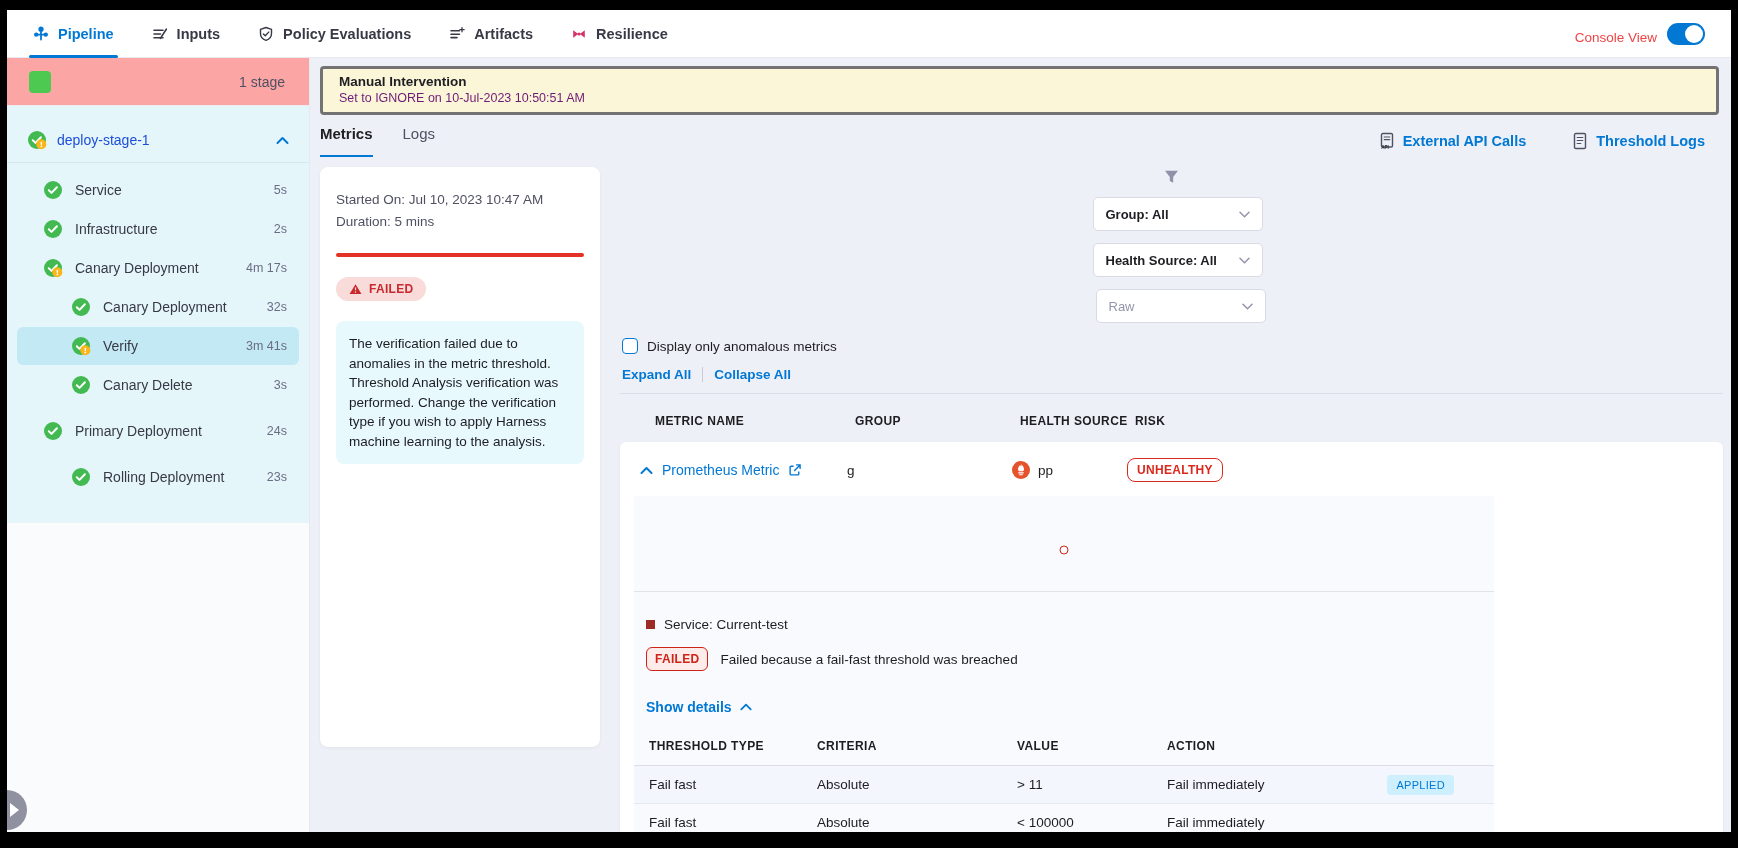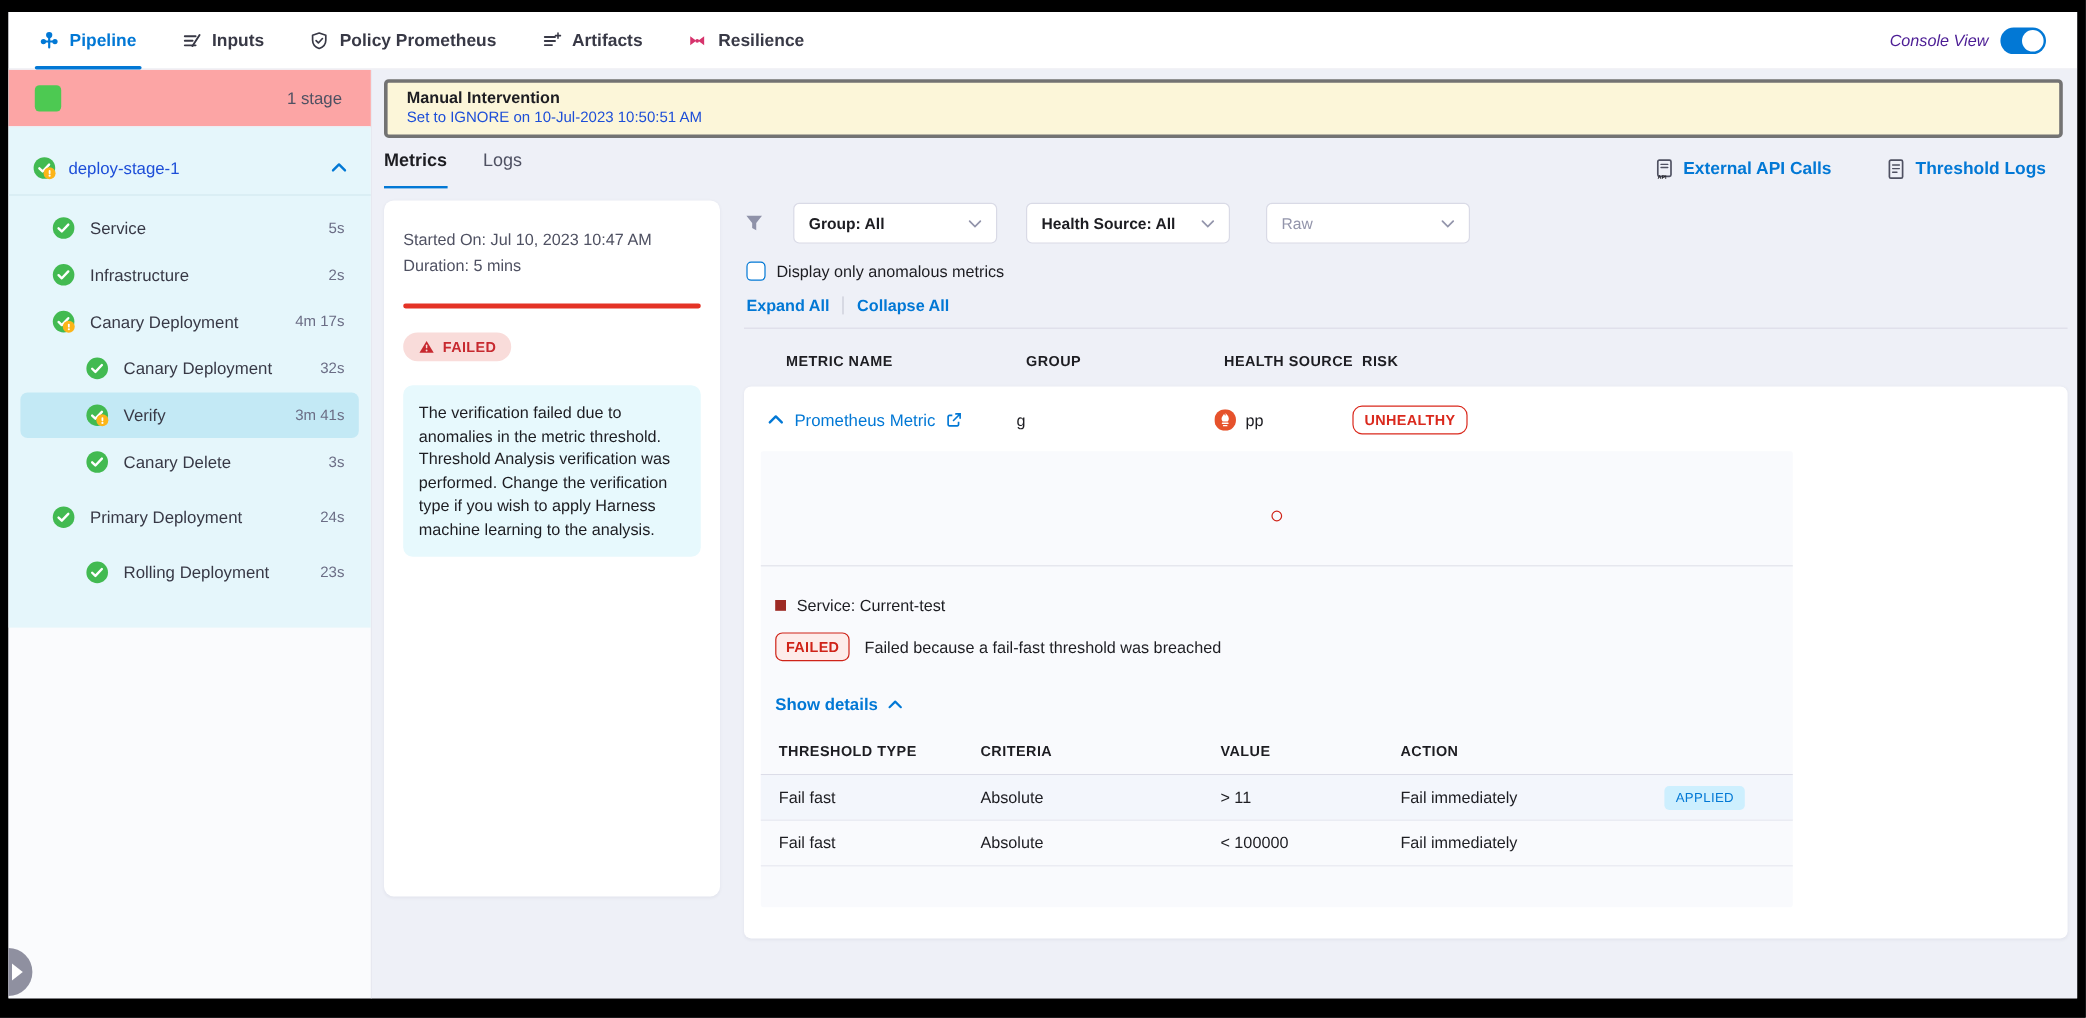--- a/index.html
+++ b/index.html
@@ -6,21 +6,21 @@
   html,body { background:#000; }
   body { font-family:"Liberation Sans", sans-serif; }
   .frame { position:relative; width:1738px; height:848px; background:#000; overflow:hidden; }
   .app { position:absolute; left:7px; top:10px; right:7px; bottom:16px; background:#eef0f7; overflow:hidden; }
 
   
   .topnav { height:48px; background:#fff; display:flex; align-items:center; padding:0 26px; border-bottom:1px solid #e9eaf1; position:relative; z-index:5; }
   .nav-tab { display:flex; align-items:center; gap:9px; margin-right:38px; font-size:14.5px; font-weight:600; color:#383946; position:relative; cursor:pointer; height:48px; }
   .nav-tab.active { color:#0278d5; }
   .nav-tab.active::after { content:""; position:absolute; left:-4px; right:-4px; bottom:0; height:2.5px; background:#0278d5; border-radius:2px; }
-  .console-view { margin-left:auto; display:flex; align-items:center; gap:10px; font-size:13.5px; color:#4c1d95;font-style:italic; }
+  .console-view { margin-left:auto; display:flex; align-items:flex-end; gap:10px; font-size:13.5px; color:#ef4444; }
   .toggle { width:38px; height:22px; border-radius:11px; background:#0278d5; position:relative; cursor:pointer; }
   .toggle .knob { position:absolute; right:2px; top:2px; width:18px; height:18px; border-radius:50%; background:#fff; }
 
   
   .sidebar { position:absolute; left:0; top:48px; width:303px; bottom:0; background:#fafbfd; border-right:1px solid #e7e8f0; }
   .sidebar-top { height:48px; background:#fca5a5; display:flex; align-items:center; justify-content:space-between; padding:0 24px 0 22px; border-bottom:1px solid #ecedf3; }
   .stage-square { width:22px; height:22px; border-radius:4px; background:#4dc952; }
   .stage-count { font-size:14px; color:#4f5162; }
   .stage-list { background:#e5f6fb; padding:14px 0 26px; }
   .stage-row { display:flex; align-items:center; gap:10px; padding:10px 20px 12px; cursor:pointer; }
@@ -35,41 +35,41 @@
   .step-dur { margin-left:auto; padding-right:12px; font-size:12.5px; color:#6b6d85; }
   .step.selected { background:#c3e9f5; }
 
   .back-btn { position:absolute; left:-20px; bottom:2px; width:40px; height:40px; border-radius:50%; background:#8f90a0; z-index:20; cursor:pointer; }
   .back-btn::after { content:""; position:absolute; left:23px; top:13px; border-left:9px solid #fff; border-top:7px solid transparent; border-bottom:7px solid transparent; }
 
   
   .main { position:absolute; left:303px; top:48px; right:0; bottom:0; background:#eef0f7; overflow:hidden; }
   .banner { margin:8px 12px 0 10px; background:#fcf6d9; border:3px solid #737373; border-radius:4px; padding:4px 16px 6px; }
   .banner-title { font-size:13.5px; font-weight:700; color:#1d1d22; line-height:17px; }
-  .banner-sub { font-size:12.5px; color:#1d4ed8; line-height:16px; }
+  .banner-sub { font-size:12.5px; color:#701a75; line-height:16px; }
 
   .tabs-row { display:flex; align-items:center; padding:10px 26px 0 10px; height:42px; }
   .sub-tab { font-size:15px; color:#4f5162; margin-right:30px; position:relative; height:32px; cursor:pointer; }
   .sub-tab.active { font-weight:700; color:#1d1d22; }
   .sub-tab.active::after { content:""; position:absolute; left:0; right:0; bottom:0; height:2.5px; background:#0278d5; }
   .log-links { margin-left:auto; display:flex; gap:46px; }
   .log-link { display:flex; align-items:center; gap:8px; color:#0278d5; font-size:14.5px; font-weight:700; cursor:pointer; }
 
   .content { display:flex; gap:20px; padding:10px 8px 0 10px; align-items:flex-start; }
 
   
   .summary-card { width:280px; flex:0 0 auto; background:#fff; border-radius:8px; box-shadow:0 1px 3px rgba(40,41,61,.06); padding:22px 16px; height:580px; }
   .summary-line { font-size:13.5px; color:#4f5162; line-height:22px; }
   .progress-bar { height:4px; background:#e43326; border-radius:2px; margin:20px 0 20px; }
   .failed-pill { display:inline-flex; align-items:center; gap:7px; background:#f9dcda; color:#c7292f; font-size:12px; font-weight:700; letter-spacing:.3px; padding:5px 13px; border-radius:14px; }
   .summary-msg { margin-top:20px; background:#e7f9fd; border-radius:8px; padding:13px 13px; font-size:13.5px; color:#1d1d22; line-height:19.5px; }
 
   
   .metrics-panel { flex:1 1 auto; min-width:0; }
-  .filter-row { display:flex; align-items:center; gap:12px; margin-top:2px; }
+  .filter-row { display:flex; align-items:center; gap:12px; margin-top:2px;flex-direction:column; }
   .funnel { margin-right:0; display:flex; }
   .select { width:170px; height:34px; background:#fff; border:1px solid #d9dae6; border-radius:5px; display:flex; align-items:center; padding:0 12px; font-size:13px; font-weight:600; color:#1d1d22; margin-left:12px; cursor:pointer; }
   .select:first-of-type { margin-left:12px; }
   .select .sel-chev { margin-left:auto; display:flex; }
   .select.placeholder { color:#9395ab; font-weight:400; margin-left:18px; }
   .chk-row { display:flex; align-items:center; gap:9px; margin:15px 0 0 2px; }
   .checkbox { width:16px; height:16px; border:1.6px solid #0278d5; border-radius:4px; background:#fff; cursor:pointer; }
   .chk-label { font-size:13.5px; color:#1d1d22; }
   .expand-row { display:flex; align-items:center; margin:13px 0 0 2px; font-size:13.5px; font-weight:600; color:#0278d5; }
   .expand-row .vsep { width:1px; height:15px; background:#c9cad6; margin:0 11px; }
@@ -134,21 +134,21 @@
       </span>
       <span>Inputs</span>
     </div>
     <div class="nav-tab">
       <span style="display:flex">
         <svg width="16" height="16" viewBox="0 0 16 16" fill="none" stroke="#383946" stroke-width="1.4">
               <path d="M8 1.5l5.5 1.9v4.1c0 3.3-2.3 5.8-5.5 6.9-3.2-1.1-5.5-3.6-5.5-6.9V3.4z" stroke-linejoin="round"></path>
               <path d="M5.4 7.9l1.9 1.9 3.4-3.7" stroke-linecap="round" stroke-linejoin="round"></path>
             </svg>
       </span>
-      <span>Policy Prometheus</span>
+      <span>Policy Evaluations</span>
     </div>
     <div class="nav-tab">
       <span style="display:flex">
         <svg width="16" height="16" viewBox="0 0 16 16" fill="none" stroke="#383946" stroke-width="1.6" stroke-linecap="round">
               <path d="M2 4.8h8.5M2 8.2h8.5M2 11.6h6"></path>
               <path d="M13 1.6v4.2M10.9 3.7h4.2" stroke-width="1.3"></path>
             </svg>
       </span>
       <span>Artifacts</span>
     </div>

